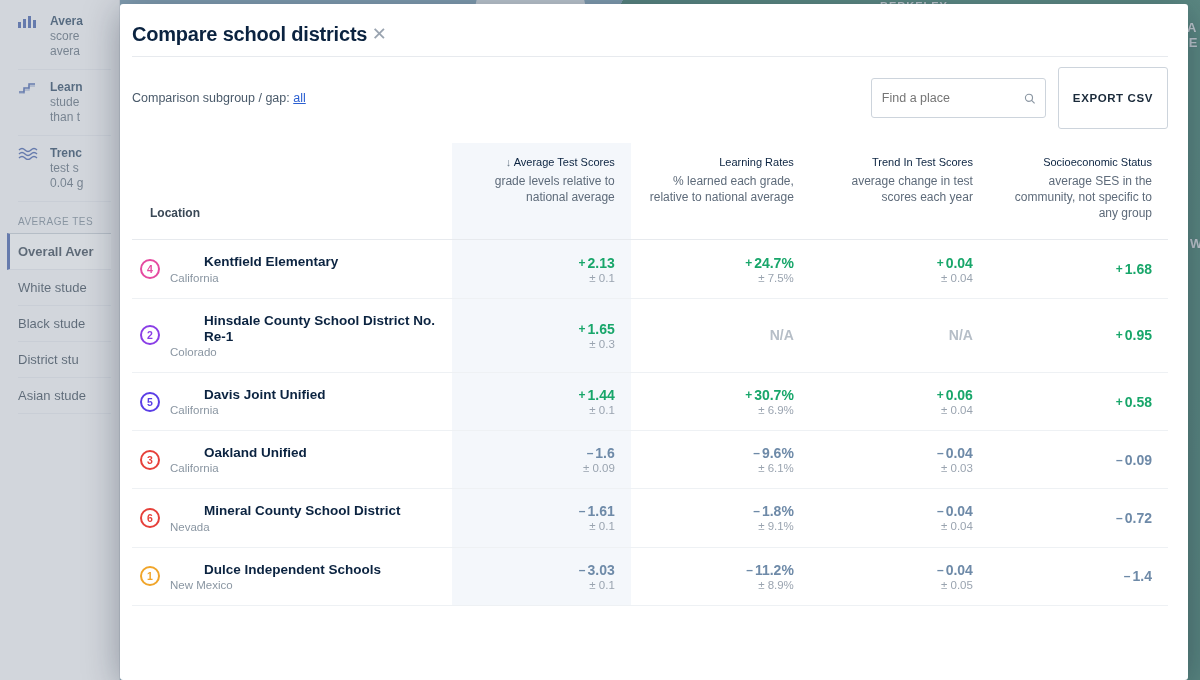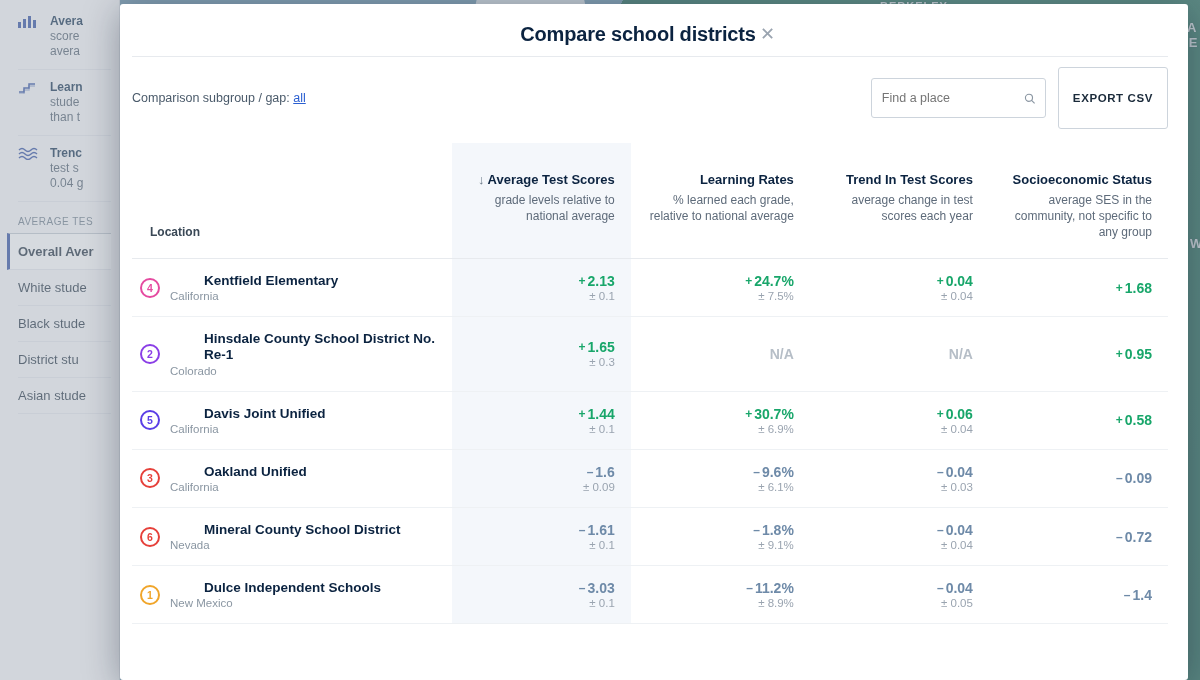--- a/index.html
+++ b/index.html
@@ -47,21 +47,21 @@
   .bg-overlay { position:absolute; inset:0; background:#aab2bd; opacity:0.48; }
 
   
   .modal {
     position:absolute; top:4px; left:120px; right:12px; bottom:0;
     background:#fff; border-radius:3px;
     box-shadow: 0 6px 36px rgba(10,20,40,0.35);
     display:flex; flex-direction:column;
     padding: 18px 20px 0 12px;
   }
-  .modal-hd { display:flex; align-items:center; justify-content:center; padding-bottom:10px;}
+  .modal-hd { display:flex; align-items:center; justify-content:flex-start; padding-bottom:10px;}
   .modal-title { font-size:20px; font-weight:800; color:#0b2340; letter-spacing:-0.2px;}
   .close { width:24px; height:24px; display:flex; align-items:center; justify-content:center; color:#9aa4b0; cursor:pointer; font-size:18px;}
   .modal-sub {
     display:flex; align-items:center; justify-content:space-between;
     padding: 10px 0 14px; border-top:1px solid #e7eaee;
     font-size:12.5px; color:#4a5a6a;
   }
   .modal-sub a{ color:#2a5fd1; text-decoration:underline;}
   .sub-right{ display:flex; gap:12px; align-items:center;}
   .search{
@@ -79,21 +79,21 @@
   
   .tbl { flex:1; overflow:auto; }
   table{ width:100%; border-collapse:collapse; table-layout:fixed;}
   col.c-loc{width:300px;} col.c-a{width:168px;} col.c-b{width:168px;} col.c-c{width:168px;} col.c-d{width:168px;}
   thead th{
     text-align:right; vertical-align:top; padding:12px 16px 18px;
     font-size:12px; color:#5e6b7a; font-weight:400; line-height:1.35;
     border-bottom:1px solid #e7eaee;
   }
   thead th.loc{ text-align:left; vertical-align:bottom; color:#3a4856; font-weight:600; padding-left:18px;}
-  thead th .h1{ color:#0b2340; font-weight:700; font-size:13px; display:block; margin-bottom:3px;margin-top:16px;}
+  thead th .h1{ color:#0b2340; font-weight:400; font-size:11px; display:block; margin-bottom:3px;}
   thead th.sorted{ background:#f4f7fb;}
   tbody td{
     text-align:right; padding:14px 16px; vertical-align:middle;
     font-size:13px; color:#3a4856; border-bottom:1px solid #eef1f4;
   }
   tbody td.loc{ text-align:left; padding-left:8px;}
   tbody td.sorted{ background:#f4f7fb;}
   .locwrap{ display:flex; gap:10px; align-items:center;}
   .badge{
     width:20px; height:20px; border-radius:50%; border:2px solid; display:flex;

